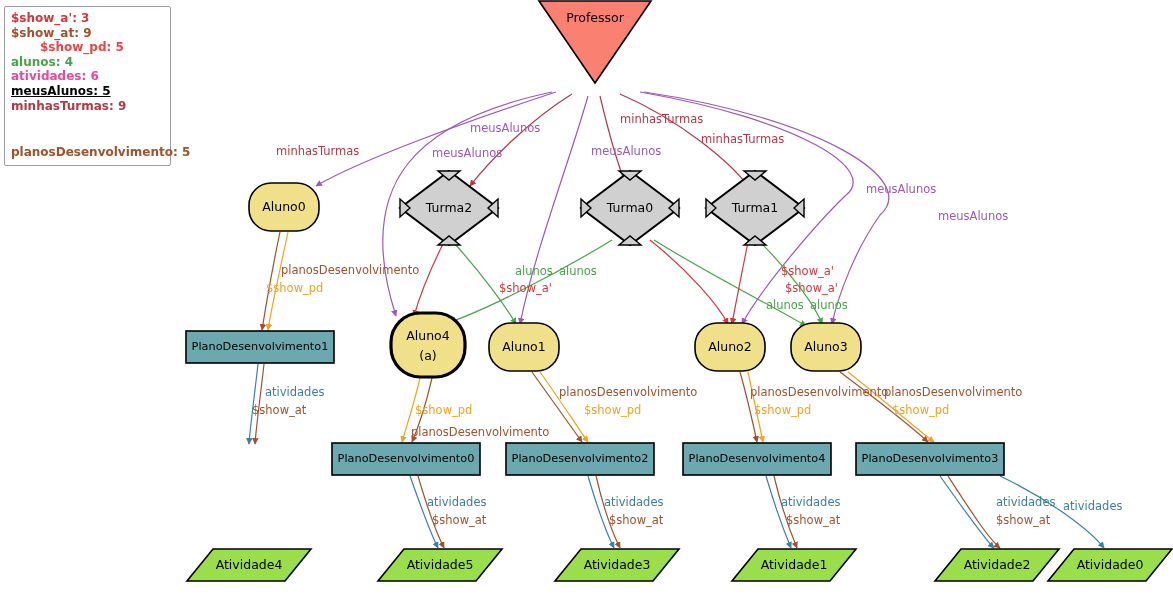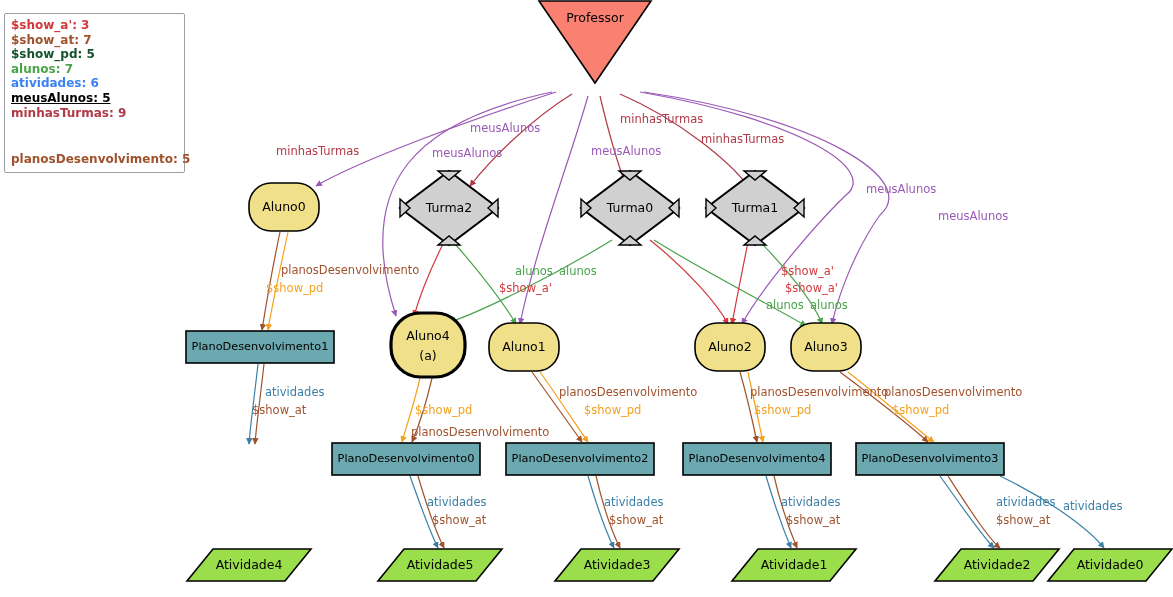--- a/index.html
+++ b/index.html
@@ -16,22 +16,22 @@
   }
   #graph-root {
     position: absolute;
     left: 0; top: 0;
     width: 1173px;
     height: 597px;
   }
   .legend-box {
     position: absolute;
     left: 4px;
-    top: 13px;
-    width: 181px;
+    top: 6px;
+    width: 167px;
     border: 1px solid #9aa0a6;
     border-radius: 2px;
     background: #ffffff;
     padding: 4px 6px 5px 6px;
     box-sizing: border-box;
   }
   .legend-row {
     font-size: 12px;
     font-weight: bold;
     line-height: 14.6px;
@@ -249,23 +249,23 @@
         </marker>
         <marker id="arrow6" viewBox="0 0 10 10" refX="9" refY="5" markerWidth="5.5" markerHeight="5.5" orient="auto-start-reverse">
           <path d="M 0 0 L 10 5 L 0 10 z" fill="#3b7fa6"></path>
         </marker>
       </defs>
     </svg>
 
   <div class="legend-box">
     <div id="legend-rows">
         <div class="legend-row" style="color: rgb(210, 56, 60);">$show_a': 3</div>
-        <div class="legend-row" style="color: rgb(160, 82, 45);">$show_at: 7</div>
-        <div class="legend-row" style="color: #14532d;">$show_pd: 5</div>
-        <div class="legend-row" style="color: rgb(74, 163, 74);">alunos: 7</div>
-        <div class="legend-row" style="color: #3b82f6;">atividades: 6</div>
+        <div class="legend-row" style="color: rgb(160, 82, 45);">$show_at: 9</div>
+        <div class="legend-row" style="color: #ef4444; margin-left: 29px;">$show_pd: 5</div>
+        <div class="legend-row" style="color: rgb(74, 163, 74);">alunos: 4</div>
+        <div class="legend-row" style="color: #ec4899;">atividades: 6</div>
         <div class="legend-row" style="color: #000000; text-decoration: underline;">meusAlunos: 5</div>
         <div class="legend-row" style="color: rgb(176, 58, 72);">minhasTurmas: 9</div>
         <div class="legend-row" style="color: rgb(160, 82, 45); margin-top: 32px;">planosDesenvolvimento: 5</div>
       </div>
   </div>
 
 </div>
 
 </body></html>

